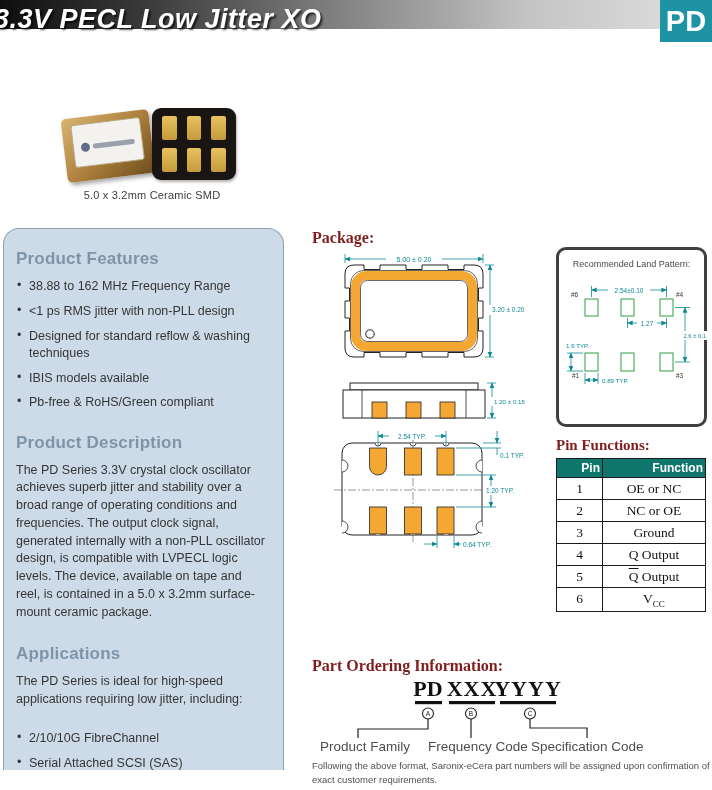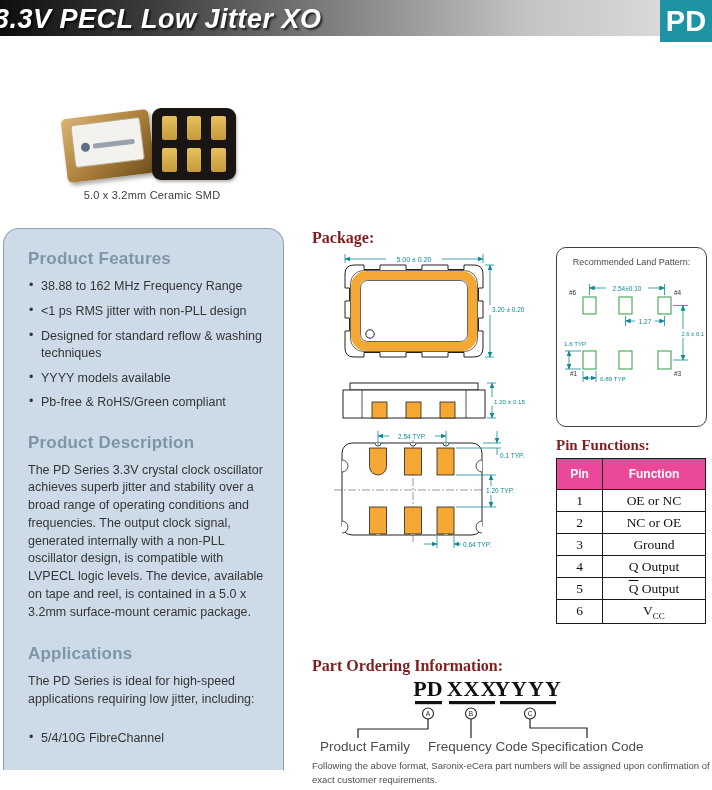--- a/index.html
+++ b/index.html
@@ -1,21 +1,21 @@
 <!DOCTYPE html>
 <html><head>
 <meta charset="utf-8">
 <style>
   * { margin:0; padding:0; box-sizing:border-box; }
   html,body { background:#fff; }
   body { font-family:"Liberation Sans", sans-serif; }
   #page { position:relative; width:712px; height:790px; background:#fff; overflow:hidden; }
 
   
-  .hdr { position:absolute; left:0; top:0; width:660px; height:36px;
+  .hdr { position:absolute; left:0; top:0; width:660px; height:29px;
          background:linear-gradient(90deg,#0e0e0e 0%,#3a3a3a 22%,#8a8a8a 55%,#c4c4c4 80%,#d9d9d9 100%); }
   .hdr-title { position:absolute; left:-6px; top:4px; color:#fff; font-weight:bold; font-style:italic;
          font-size:27px; letter-spacing:0.5px; white-space:nowrap;
          text-shadow:2px 2px 2px rgba(0,0,0,.65); }
   .pd-box { position:absolute; left:660px; top:0; width:52px; height:42px; background:#1d93a3;
          color:#fff; font-weight:bold; font-size:29px; display:flex; align-items:center; justify-content:center; }
 
   
   .chip1 { position:absolute; left:64px; top:114px; width:88px; height:64px; transform:rotate(-7deg);
            background:linear-gradient(140deg,#d8b470 0%,#a87c38 55%,#6d4d1e 100%); border-radius:5px;
@@ -30,45 +30,45 @@
            border-radius:9px; box-shadow:1px 2px 3px rgba(0,0,0,.3);
            display:grid; grid-template-columns:repeat(3,1fr); grid-template-rows:repeat(2,1fr);
            padding:8px 10px; gap:8px 10px; }
   .chip2 .pad { background:linear-gradient(180deg,#e8c15e,#c49a3a); border-radius:2px; }
   .photo-caption { position:absolute; left:52px; top:189px; width:200px; text-align:center;
            font-size:11px; color:#3d3d3d; letter-spacing:0.2px; }
 
   
   .panel { position:absolute; left:3px; top:228px; width:281px; height:542px; background:#cddbe9;
            border:1px solid #8fa0af; border-bottom:none; border-radius:16px 16px 0 0;
-           padding:20px 16px 0 24px; }
+           padding:20px 16px 0 12px; }
   .panel h2 { font-size:17px; font-weight:bold; color:#7e95a8; letter-spacing:0.2px; margin:0 0 9px 0; }
   .panel p { font-size:12.5px; color:#353535; line-height:1.42; }
   .panel ul { list-style:none; margin:0; }
   .panel li { position:relative; font-size:12.5px; color:#353535; line-height:1.38;
               padding-left:13px; margin-bottom:7.5px; }
   .panel li::before { content:"•"; position:absolute; left:1px; top:-1px; color:#353535; }
   .sect-desc h2 { margin-top:21px; }
   .sect-apps h2 { margin-top:23px; }
   .sect-apps p { margin-bottom:21px; }
 
   
   .blue-h { position:absolute; font-family:"Liberation Serif", serif; font-weight:bold;
             font-size:16px; color:#7f1d1d; }
 
   
   .land-box { position:absolute; left:556px; top:247px; width:151px; height:180px; background:#fff;
-              border:1px solid #404040; border-radius:10px; }
+              border:3px solid #404040; border-radius:10px; }
   .land-title { position:absolute; left:0; top:9px; width:100%; text-align:center;
               font-size:9px; color:#4a4a4a; }
 
   
   .pin-table { position:absolute; left:556px; top:458px; width:150px; border-collapse:collapse; }
-  .pin-table th { background:#ec4899; color:#fff; font-size:12px; font-weight:bold;
-              border:1.4px solid #1a1a1a; padding:8px 2px; }
+  .pin-table th { background:#0f766e; color:#fff; font-size:12px; font-weight:bold;
+              border:1.4px solid #1a1a1a; padding:2px 2px;text-align:right; }
   .pin-table td { border:1.4px solid #1a1a1a; text-align:center; padding:2.5px 2px;
               font-family:"Liberation Serif", serif; font-size:13.5px; color:#111; background:#fff; }
   .pin-table td.pin-col { width:46px; }
   .pin-table .ovl { text-decoration:overline; }
   .pin-table sub { font-size:9px; }
 
   
   .ord-labels { position:absolute; left:312px; top:739px; width:395px; height:18px;
               font-size:13.5px; color:#4d4d4d; }
   .ord-labels span { position:absolute; top:0; white-space:nowrap; }
@@ -109,33 +109,34 @@
   </div>
   <div class="photo-caption">5.0 x 3.2mm Ceramic SMD</div>
 
   <div class="panel">
     <div class="sect-feat">
       <h2>Product Features</h2>
       <ul>
           <li>38.88 to 162 MHz Frequency Range</li>
           <li>&lt;1 ps RMS jitter with non-PLL design</li>
           <li>Designed for standard reflow &amp; washing techniques</li>
-          <li>YYYY models available</li>
+          <li>IBIS models available</li>
           <li>Pb-free &amp; RoHS/Green compliant</li>
         </ul>
     </div>
     <div class="sect-desc">
       <h2>Product Description</h2>
       <p>The PD Series 3.3V crystal clock oscillator achieves superb jitter and stability over a broad range of operating conditions and frequencies. The output clock signal, generated internally with a non-PLL oscillator design, is compatible with LVPECL logic levels. The device, available on tape and reel, is contained in a 5.0 x 3.2mm surface-mount ceramic package.</p>
     </div>
     <div class="sect-apps">
       <h2>Applications</h2>
       <p>The PD Series is ideal for high-speed applications requiring low jitter, including:</p>
       <ul>
-          <li>5/4/10G FibreChannel</li>
+          <li>2/10/10G FibreChannel</li>
+          <li>Serial Attached SCSI (SAS)</li>
         </ul>
     </div>
   </div>
 
   <div class="blue-h" style="left:312px; top:229px;">Package:</div>
 
   <svg style="position:absolute; left:320px; top:250px;" width="212" height="305" viewBox="320 250 212 305">
     <defs>
       <marker id="arr" markerWidth="9" markerHeight="8" refX="6.5" refY="3" orient="auto-start-reverse">
         <path d="M0,0 L7,3 L0,6 z" fill="#0d8a96"></path>

